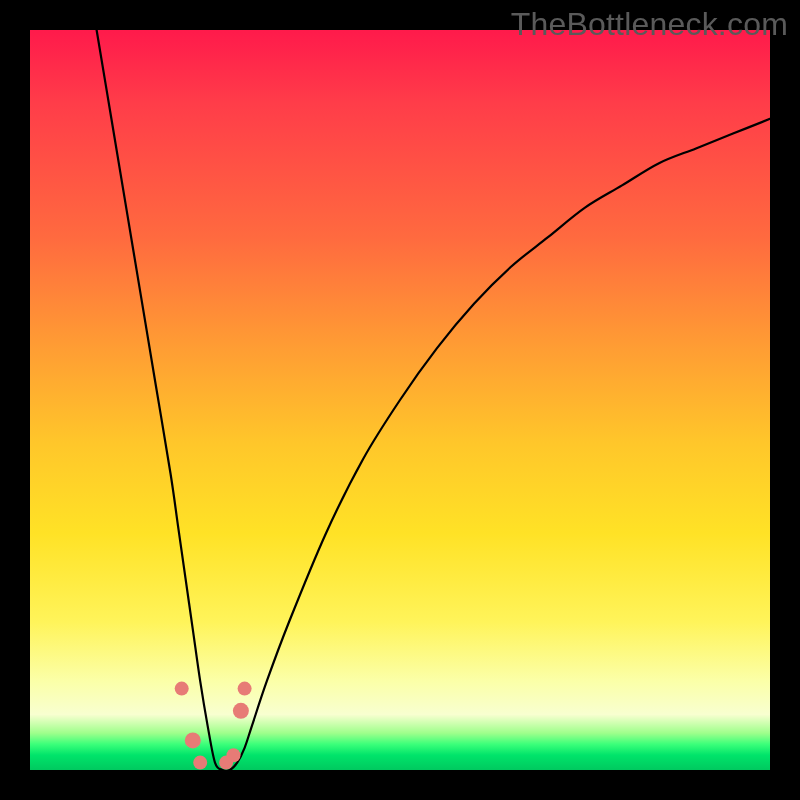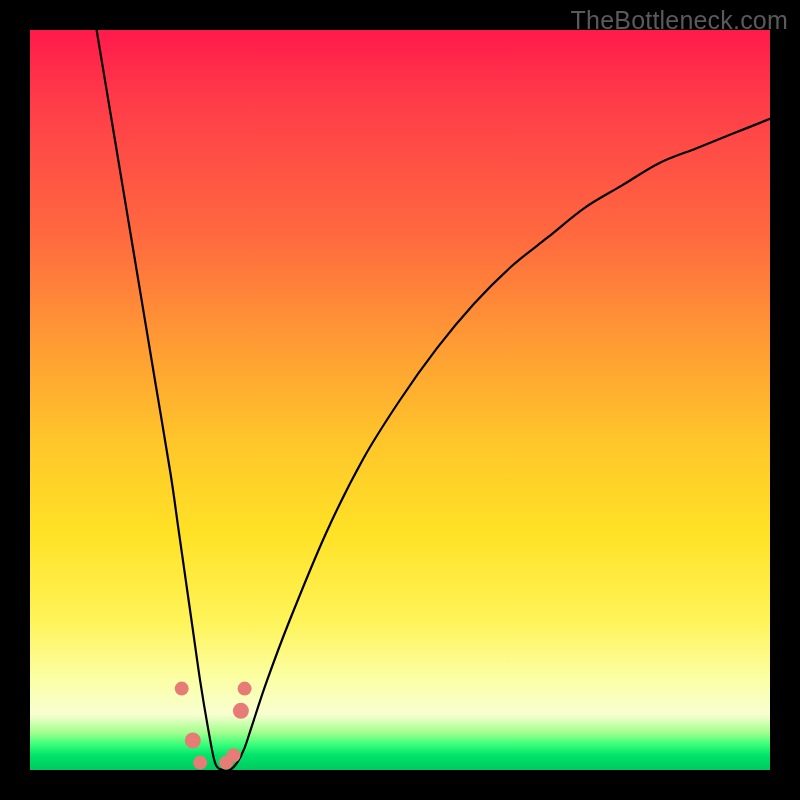--- a/index.html
+++ b/index.html
@@ -41,21 +41,21 @@
       #3cff7a 96.5%,
       #00e46a 98%,
       #00c95f 100%
     );
   }
   .watermark {
     position: absolute;
     top: 6px;
     right: 12px;
     color: #5a5a5a;
-    font-size: 25px;
+    font-size: 32px;
     font-weight: 400;
     letter-spacing: 0.2px;
     user-select: none;
   }
   svg.curve {
     position: absolute;
     left: 0;
     top: 0;
     width: 740px;
     height: 740px;

